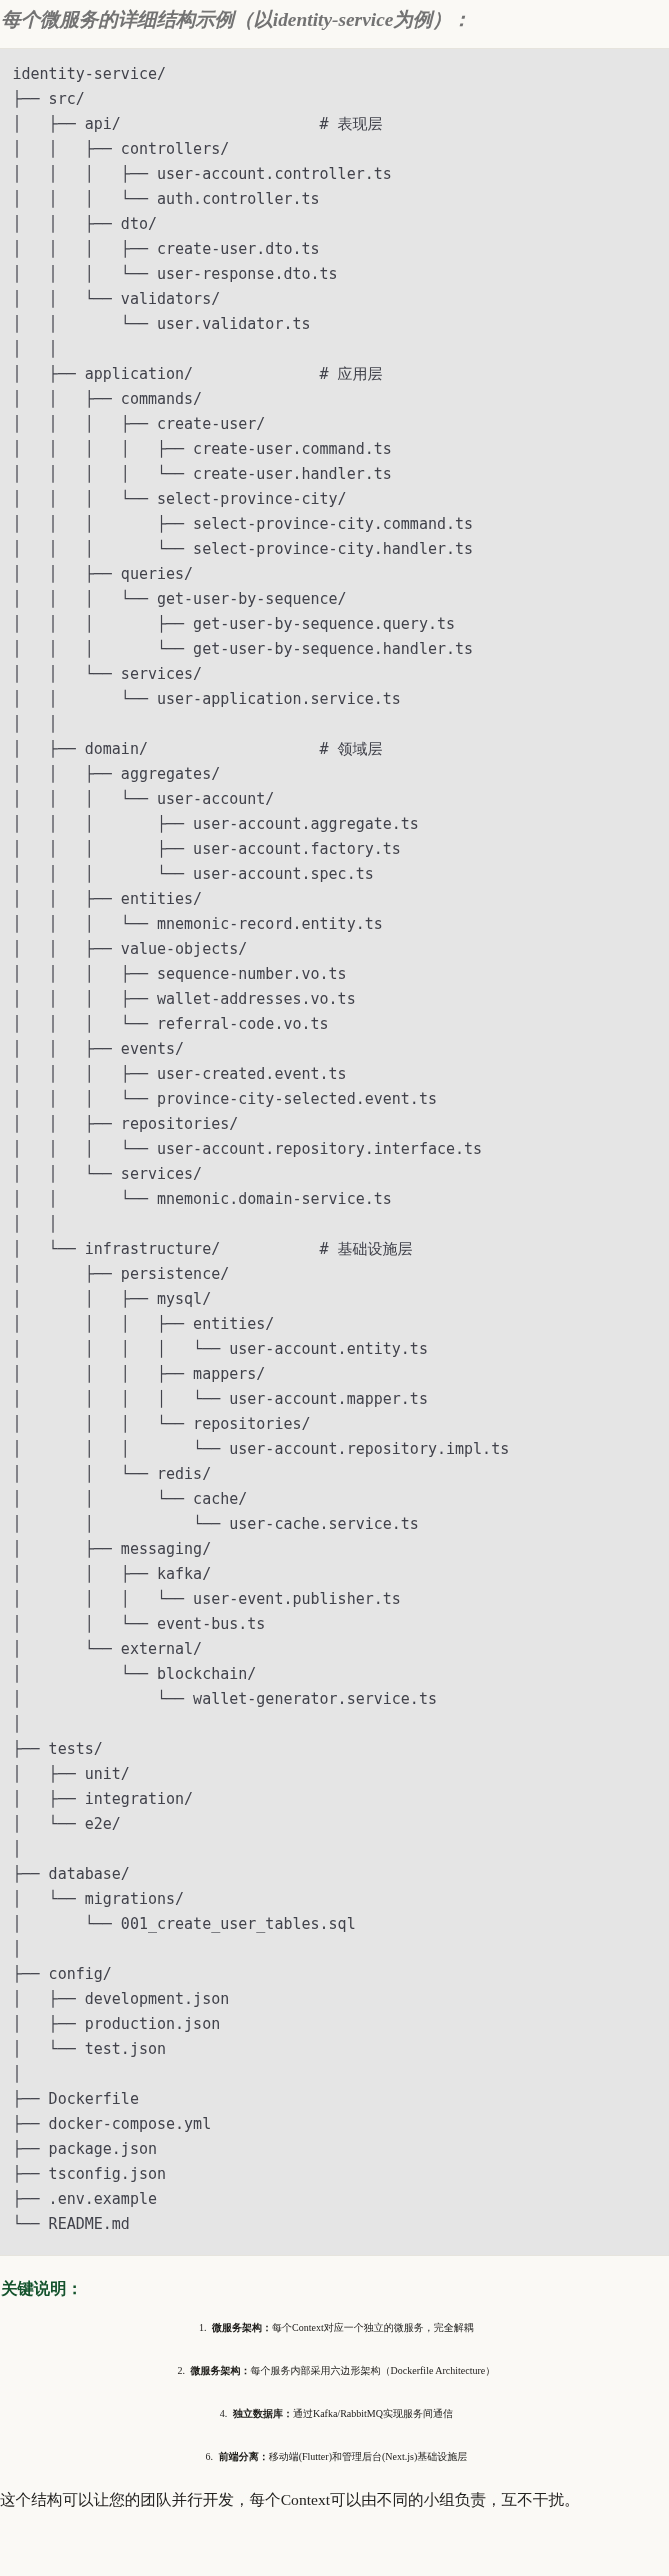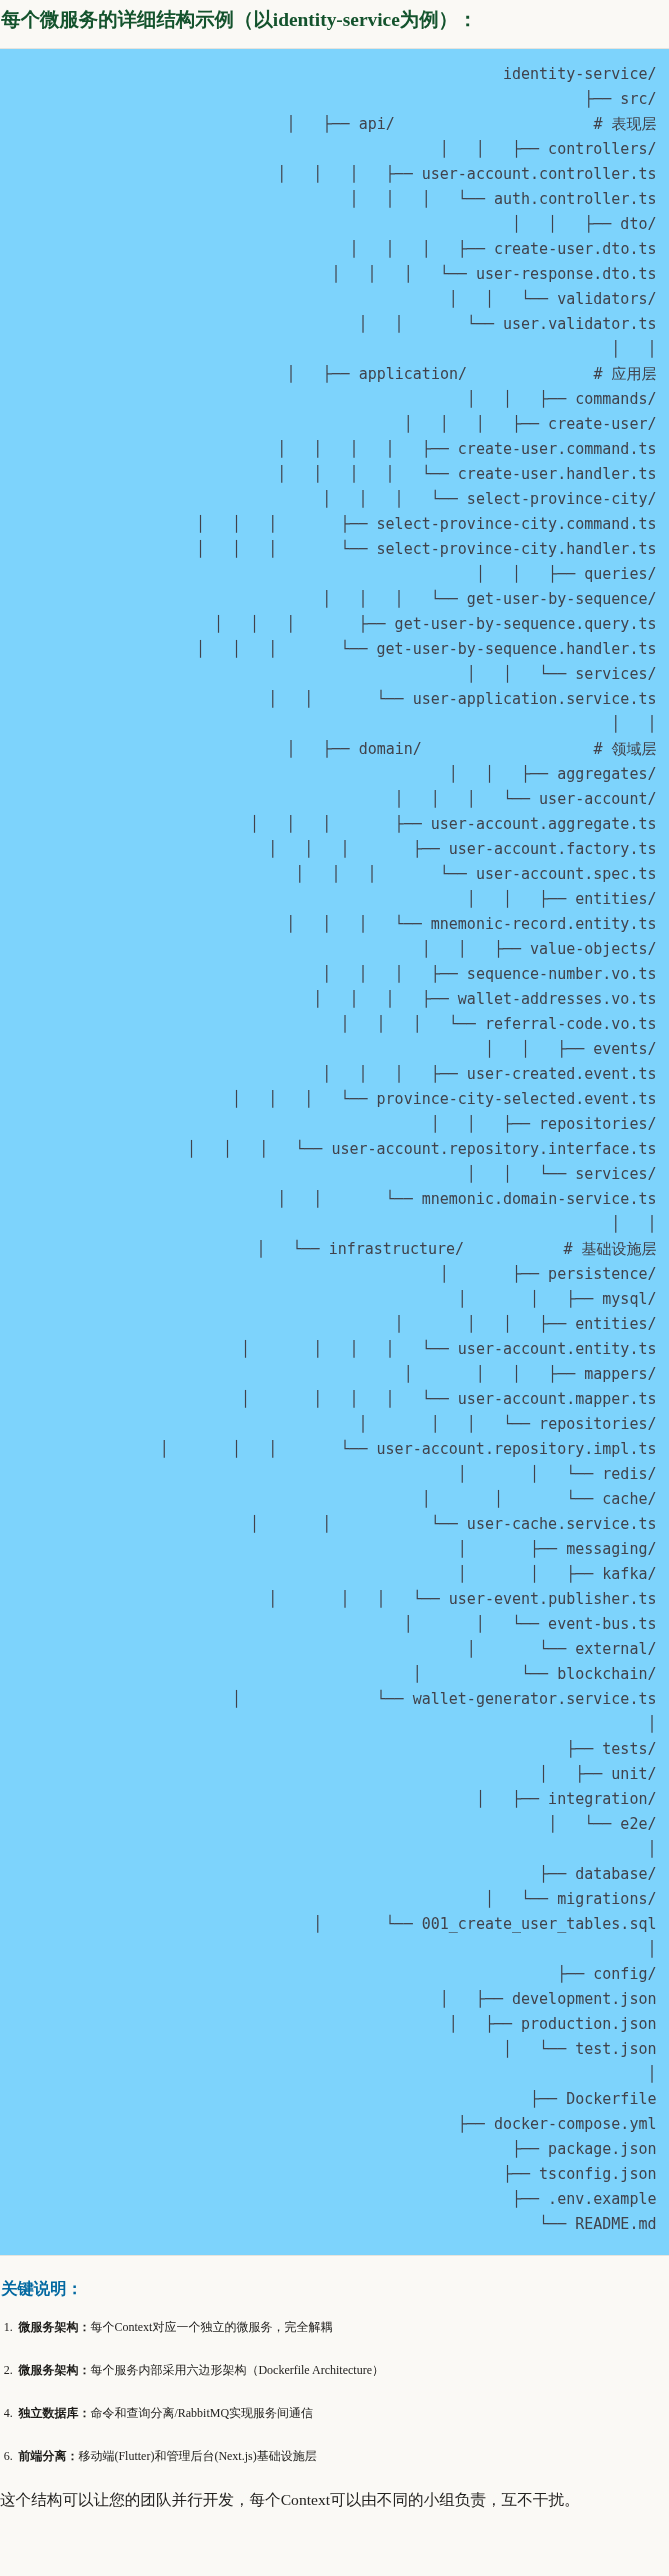--- a/index.html
+++ b/index.html
@@ -11,56 +11,57 @@
   body {
     width: 669px;
     font-family: "Liberation Serif", serif;
   }
   h1[data-name="page-title"] {
     margin: 6.3px 0 0 1.3px;
     font-family: "Liberation Serif", serif;
     font-weight: 700;
     font-size: 19.4px;
     line-height: 1.42;
-    color: #14532d;
+    color: #737373;
+    font-style: italic;
   }
   .code-block {
     margin-top: 13.8px;
-    background: #7dd3fc;
+    background: #e5e5e5;
     border-top: 0.6px solid #e6e4dd;
     border-bottom: 0.6px solid #e6e4dd;
     padding: 13.8px 12.5px 17.5px 12.5px;
     overflow: hidden;
-    text-align: right;
   }
   pre[data-name="directory-tree"] {
     margin: 0;
     font-family: "DejaVu Sans Mono", monospace;
     font-size: 15px;
     line-height: 25px;
     color: #41424b;
     white-space: pre;
   }
   h2[data-name="notes-heading"] {
     margin: 22.5px 0 0 1.3px;
     font-family: "Liberation Sans", sans-serif;
     font-weight: 700;
     font-size: 16.3px;
-    color: #0369a1;
+    color: #14532d;
   }
   ol[data-name="notes-list"] {
     list-style: none;
     margin: 16.3px 0 0 0;
     padding: 0 0 0 3.8px;
   }
   ol[data-name="notes-list"] li {
-    font-size: 12px;
+    font-size: 10px;
     line-height: 21px;
     margin-bottom: 22px;
     color: #232220;
+    text-align: center;
   }
   ol[data-name="notes-list"] .num {
     font-family: "Liberation Serif", serif;
     margin-right: 5.6px;
   }
   ol[data-name="notes-list"] .term {
     font-family: "Liberation Sans", sans-serif;
     font-weight: 700;
     color: #1c1b18;
   }
@@ -168,18 +169,18 @@
 ├── tsconfig.json
 ├── .env.example
 └── README.md</pre>
 </section>
 
 <h2 data-name="notes-heading">关键说明：</h2>
 
 <ol data-name="notes-list">
   <li data-name="note-item-microservices"><span class="num" data-name="note-number">1.</span><strong class="term" data-name="note-term">微服务架构</strong><span class="term" data-name="note-colon">：</span><span class="desc" data-name="note-desc">每个Context对应一个独立的微服务，完全解耦</span></li>
   <li data-name="note-item-hexagonal"><span class="num" data-name="note-number">2.</span><strong class="term" data-name="note-term">微服务架构</strong><span class="term" data-name="note-colon">：</span><span class="desc" data-name="note-desc">每个服务内部采用六边形架构（Dockerfile Architecture）</span></li>
-  <li data-name="note-item-domain-events"><span class="num" data-name="note-number">4.</span><strong class="term" data-name="note-term">独立数据库</strong><span class="term" data-name="note-colon">：</span><span class="desc" data-name="note-desc">命令和查询分离/RabbitMQ实现服务间通信</span></li>
+  <li data-name="note-item-domain-events"><span class="num" data-name="note-number">4.</span><strong class="term" data-name="note-term">独立数据库</strong><span class="term" data-name="note-colon">：</span><span class="desc" data-name="note-desc">通过Kafka/RabbitMQ实现服务间通信</span></li>
   <li data-name="note-item-frontend-split"><span class="num" data-name="note-number">6.</span><strong class="term" data-name="note-term">前端分离</strong><span class="term" data-name="note-colon">：</span><span class="desc" data-name="note-desc">移动端(Flutter)和管理后台(Next.js)基础设施层</span></li>
 </ol>
 
 <p data-name="closing-paragraph">这个结构可以让您的团队并行开发，每个Context可以由不同的小组负责，互不干扰。</p>
 
 
 </body></html>

